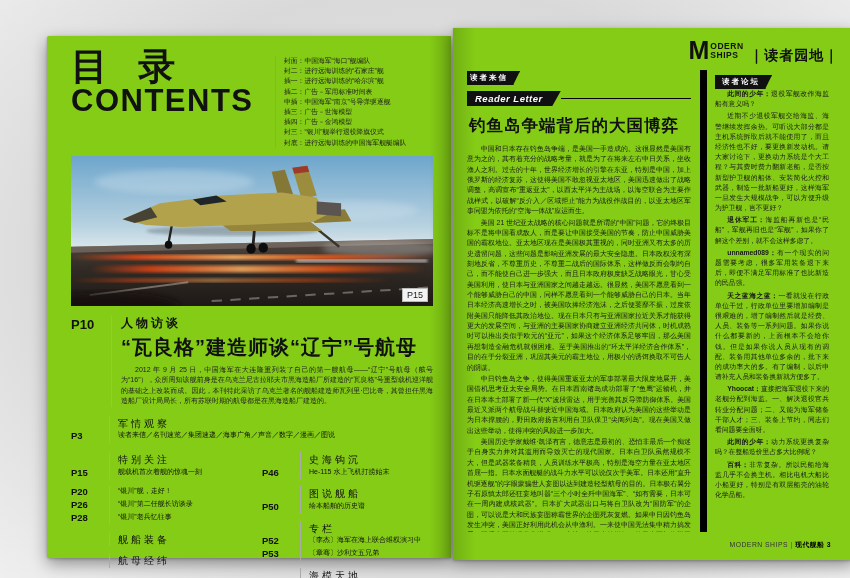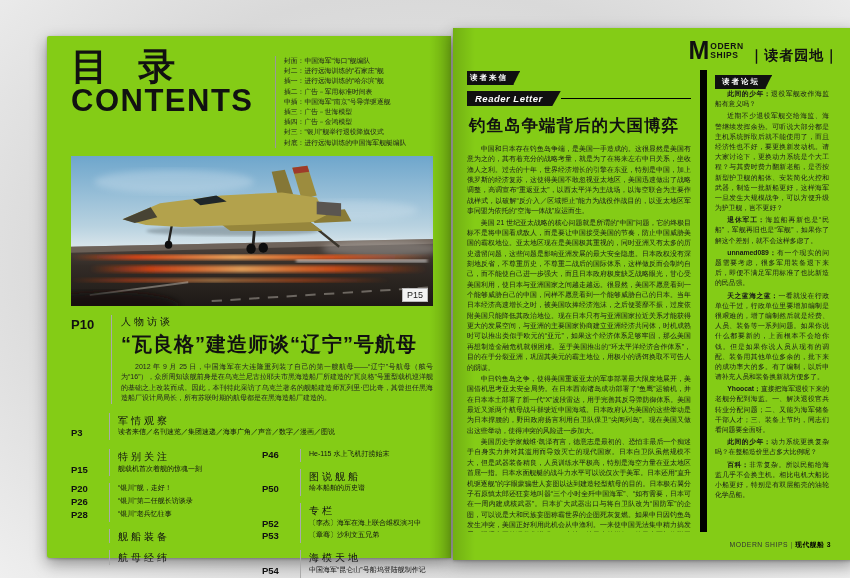--- a/index.html
+++ b/index.html
@@ -33,21 +33,21 @@
   .cover-notes { margin-top:8px; width:158px; border-left:1px solid #999; padding-left:8px;
     font-size:6.8px; line-height:1.5; color:#1c1c1c; }
   .photo { position:relative; margin-top:8px; width:362px; height:150px; background:#9cbcd4; overflow:hidden; }
   .photo svg { position:absolute; inset:0; width:100%; height:100%; }
   .photo-label { position:absolute; right:5px; bottom:4px; background:#f3f3f3; border:1px solid #bbb;
     font-size:9px; padding:0 4px; color:#222; line-height:1.35; }
 
   .feature { display:flex; margin-top:9px; }
   .feat-page { width:40px; font-size:13px; font-weight:bold; padding-top:2px; }
   .feat-body { flex:1; border-left:1px solid #aaa; padding-left:9px; }
-  .feat-section { font-size:10px; font-weight:normal; letter-spacing:3px; }
+  .feat-section { font-size:12px; font-weight:bold; letter-spacing:3px; }
   .feat-title { font-size:20px; font-weight:900; letter-spacing:1px; margin:2px 0 4px; }
   .feat-intro { font-size:7px; line-height:1.5; text-align:justify; text-indent:2em; color:#222; }
 
   .toc { margin-top:9px; }
   .toc-row { display:flex; }
   .toc-num { width:38px; text-align:left; padding-right:7px; font-weight:bold; font-size:9.5px; line-height:1.35; }
   .toc-body { flex:1; border-left:1px solid #aaa; padding-left:8px; font-size:7px; line-height:1.35; }
   .toc-sec-title { font-size:10px; font-weight:normal; letter-spacing:3px; padding-top:1px;padding-left:8px; }
   .toc-gap { height:7px; }
   .toc-cols { display:flex; margin-top:2px; }
@@ -223,20 +223,24 @@
             <div class="toc-row">
                 <div class="toc-num"></div>
                 <div class="toc-body toc-sec-title">航母经纬</div>
               </div>
 
           </div>
 
           <div class="toc-col">
             <div class="toc-gap"></div>
             <div class="toc-row">
+                <div class="toc-num"></div>
+                <div class="toc-body toc-sec-title">史海钩沉</div>
+              </div>
+            <div class="toc-row">
                 <div class="toc-num">P46</div>
                 <div class="toc-body">He-115 水上飞机打捞始末</div>
               </div>
             <div class="toc-gap"></div>
             <div class="toc-row">
                 <div class="toc-num"></div>
                 <div class="toc-body toc-sec-title">图说舰船</div>
               </div>
             <div class="toc-row">
                 <div class="toc-num">P50</div>

